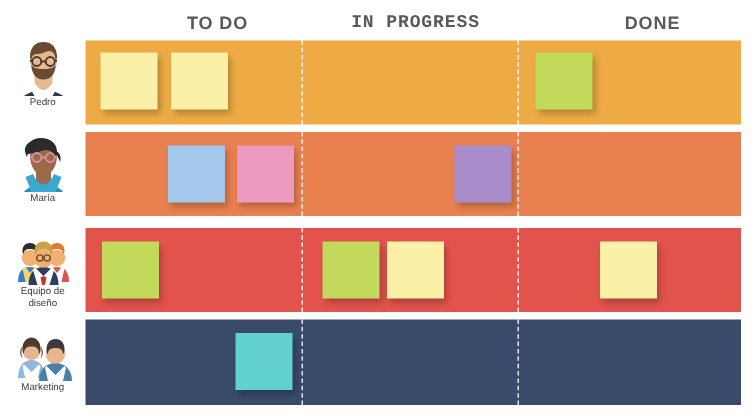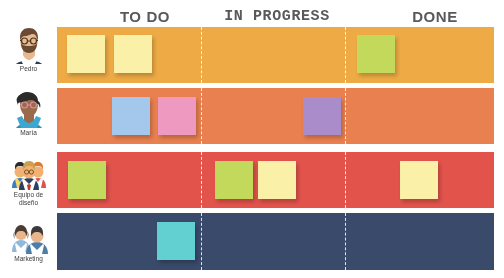--- a/index.html
+++ b/index.html
@@ -19,21 +19,21 @@
     position: absolute;
     left: 0; top: 0;
     width: 504px;
     height: 278px;
   }
 
   
   .col-header {
     position: absolute;
     top: 8px;
-    font-size: 15px;
+    font-size: 12px;
     font-weight: bold;
     letter-spacing: 0.6px;
     color: #58595b;
     text-align: center;
     white-space: nowrap;
     transform: translateX(-50%);
   }
 
   
   .lane {

